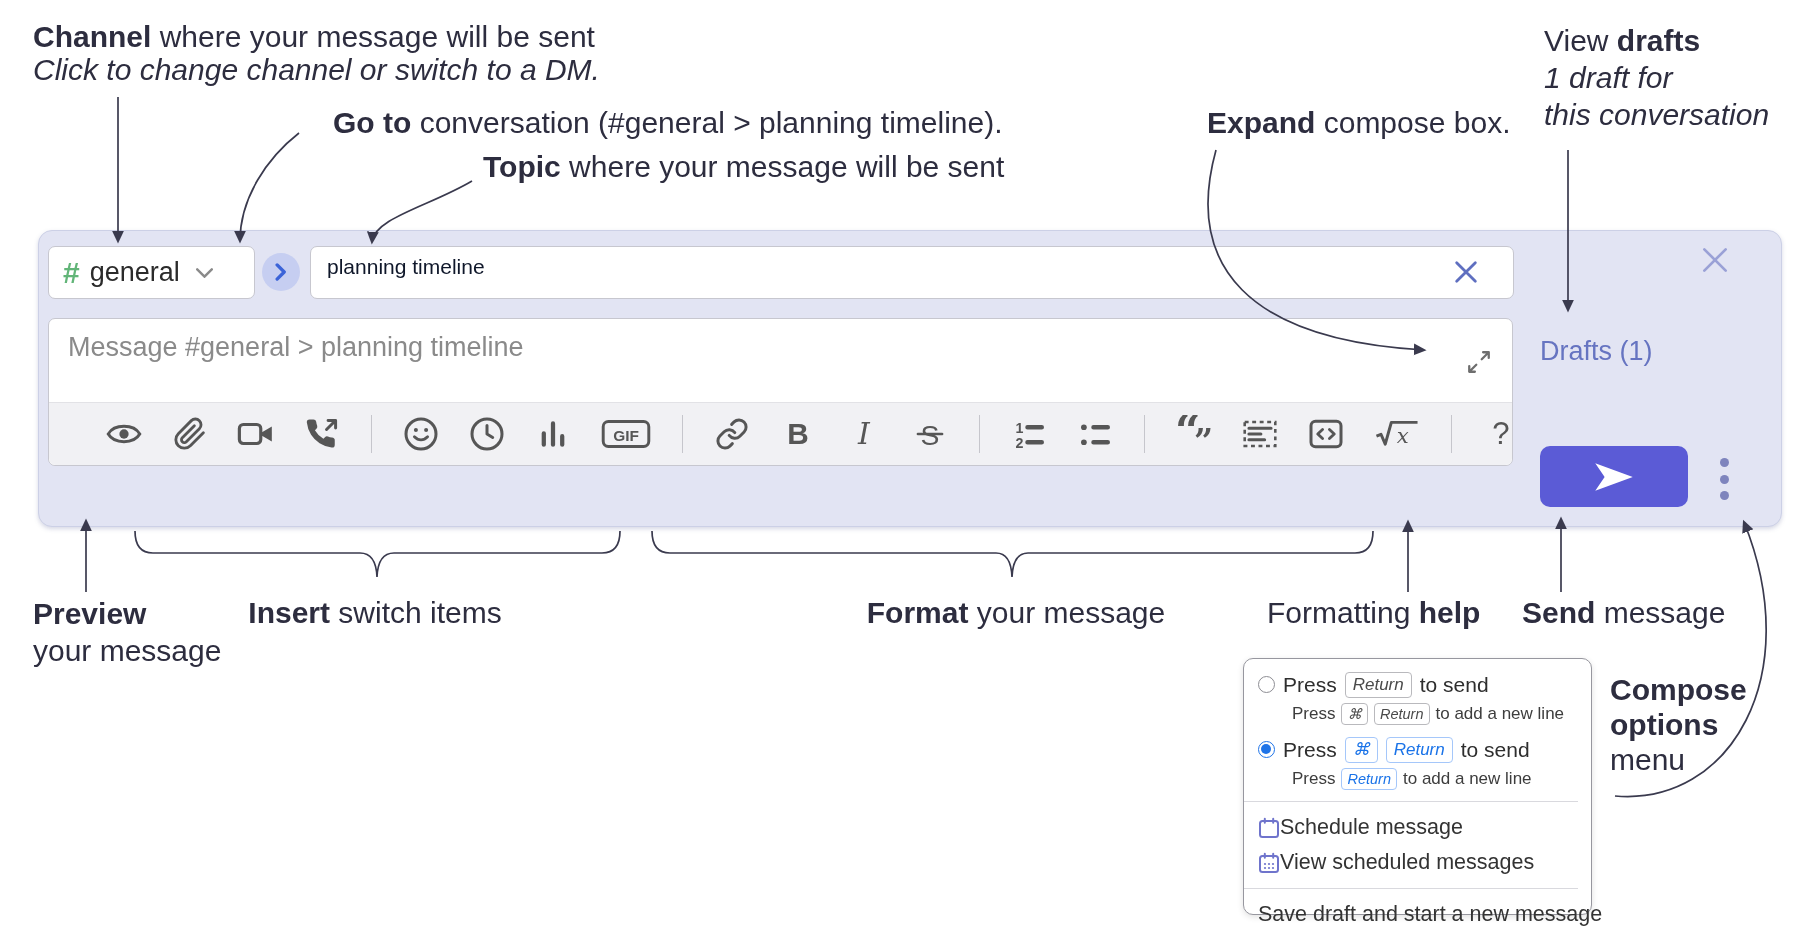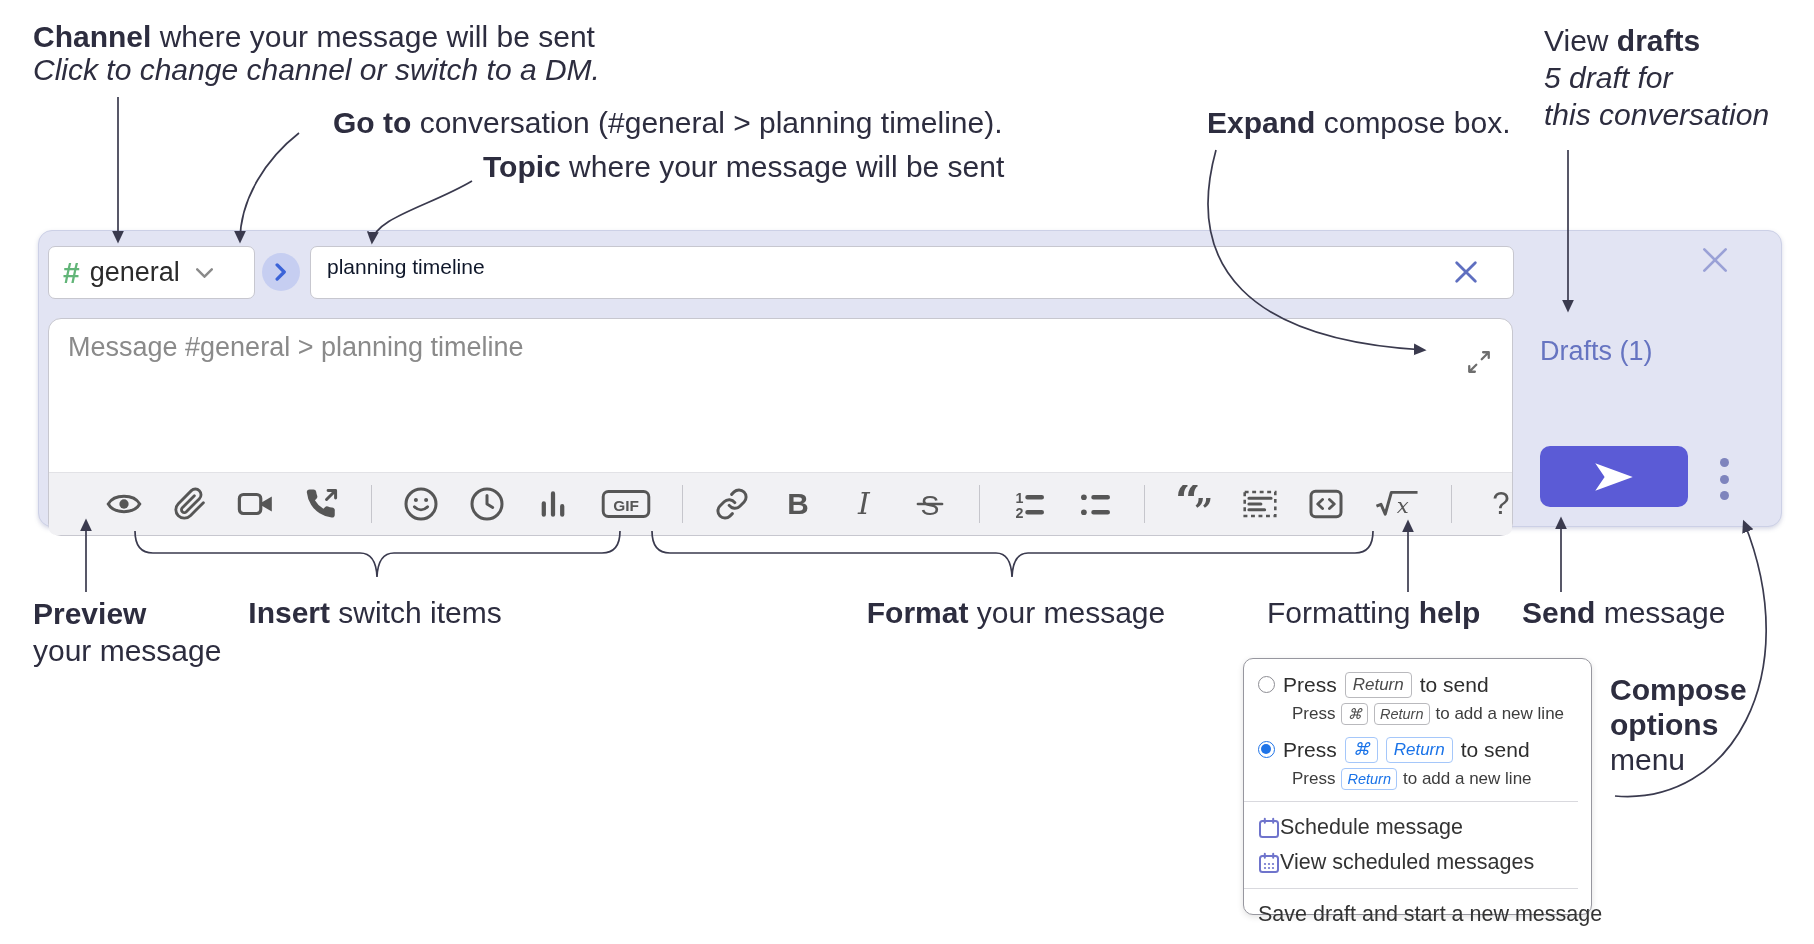--- a/index.html
+++ b/index.html
@@ -17,21 +17,21 @@
   #channel-box{left:48px;top:246px;width:207px;height:53px;display:flex;align-items:center;padding:0 14px;gap:10px;}
   #channel-hash{color:#62b578;font-weight:700;font-size:30px;line-height:30px;}
   #channel-name{font-size:27px;color:#2b2b2b;}
   #go-btn{left:262px;top:253px;width:38px;height:38px;border-radius:50%;background:#c6cef1;
           display:flex;align-items:center;justify-content:center;}
   #topic-box{left:310px;top:246px;width:1204px;height:53px;}
   #topic-input{position:absolute;left:0;top:0;width:100%;height:100%;border:none;outline:none;background:transparent;
                font-family:"Liberation Sans",sans-serif;font-size:21px;color:#0f172a;padding:0 50px 12px 16px;box-sizing:border-box;}
   #topic-clear{left:1452px;top:258px;}
   #compose-close{left:1699px;top:244px;}
-  #message-block{left:48px;top:318px;width:1465px;height:218px;background:#fff;border:1px solid #c7c7cf;border-radius:13px;box-sizing:border-box;}
+  #message-block{left:48px;top:318px;width:1465px;height:148px;background:#fff;border:1px solid #c7c7cf;border-radius:7px;box-sizing:border-box;}
   #message-input{position:absolute;left:0;top:0;width:100%;height:128px;border:none;outline:none;resize:none;background:transparent;
                  font-family:"Liberation Sans",sans-serif;font-size:27px;color:#222;padding:13px 60px 0 19px;box-sizing:border-box;}
   #message-input::placeholder{color:#8a8a8a;opacity:1;}
   #expand-btn{position:absolute;right:20px;top:30px;width:26px;height:26px;}
   #toolbar{position:absolute;left:0;bottom:0;width:100%;height:63px;background:#f1f1f4;border-top:1px solid #e2e2e6;
            border-radius:0 0 7px 7px;display:flex;align-items:center;box-sizing:border-box;padding-left:56px;}
   .tbi{width:38px;height:38px;display:flex;align-items:center;justify-content:center;flex:0 0 auto;margin-right:28px;}
   .tbdiv{width:1px;height:38px;background:#c6c6cc;flex:0 0 auto;margin:0 16px 0 2px;margin-right:30px;}
   #drafts-link{left:1540px;top:336px;font-size:27px;color:#6674c1;}
   #send-btn{left:1540px;top:446px;width:148px;height:61px;background:#5b5bd6;border-radius:10px;
@@ -72,21 +72,21 @@
   <div class="abs ann" style="left:483px;top:150px;">
     <b>Topic</b><span> where your message will be sent</span>
   </div>
 
   <div class="abs ann" style="left:1207px;top:106px;">
     <b>Expand</b><span> compose box.</span>
   </div>
 
   <div class="abs ann" style="left:1544px;top:22px;line-height:37px;">
     <div><span>View </span><b>drafts</b></div>
-    <div class="it">5 draft for</div>
+    <div class="it">1 draft for</div>
     <div class="it">this conversation</div>
   </div>
 
   <div class="abs ann" style="left:33px;top:595px;line-height:37px;">
     <div><b>Preview</b></div>
     <div>your message</div>
   </div>
 
   <div class="abs ann center" style="left:375px;top:596px;">
     <b>Insert</b><span> switch items</span>

